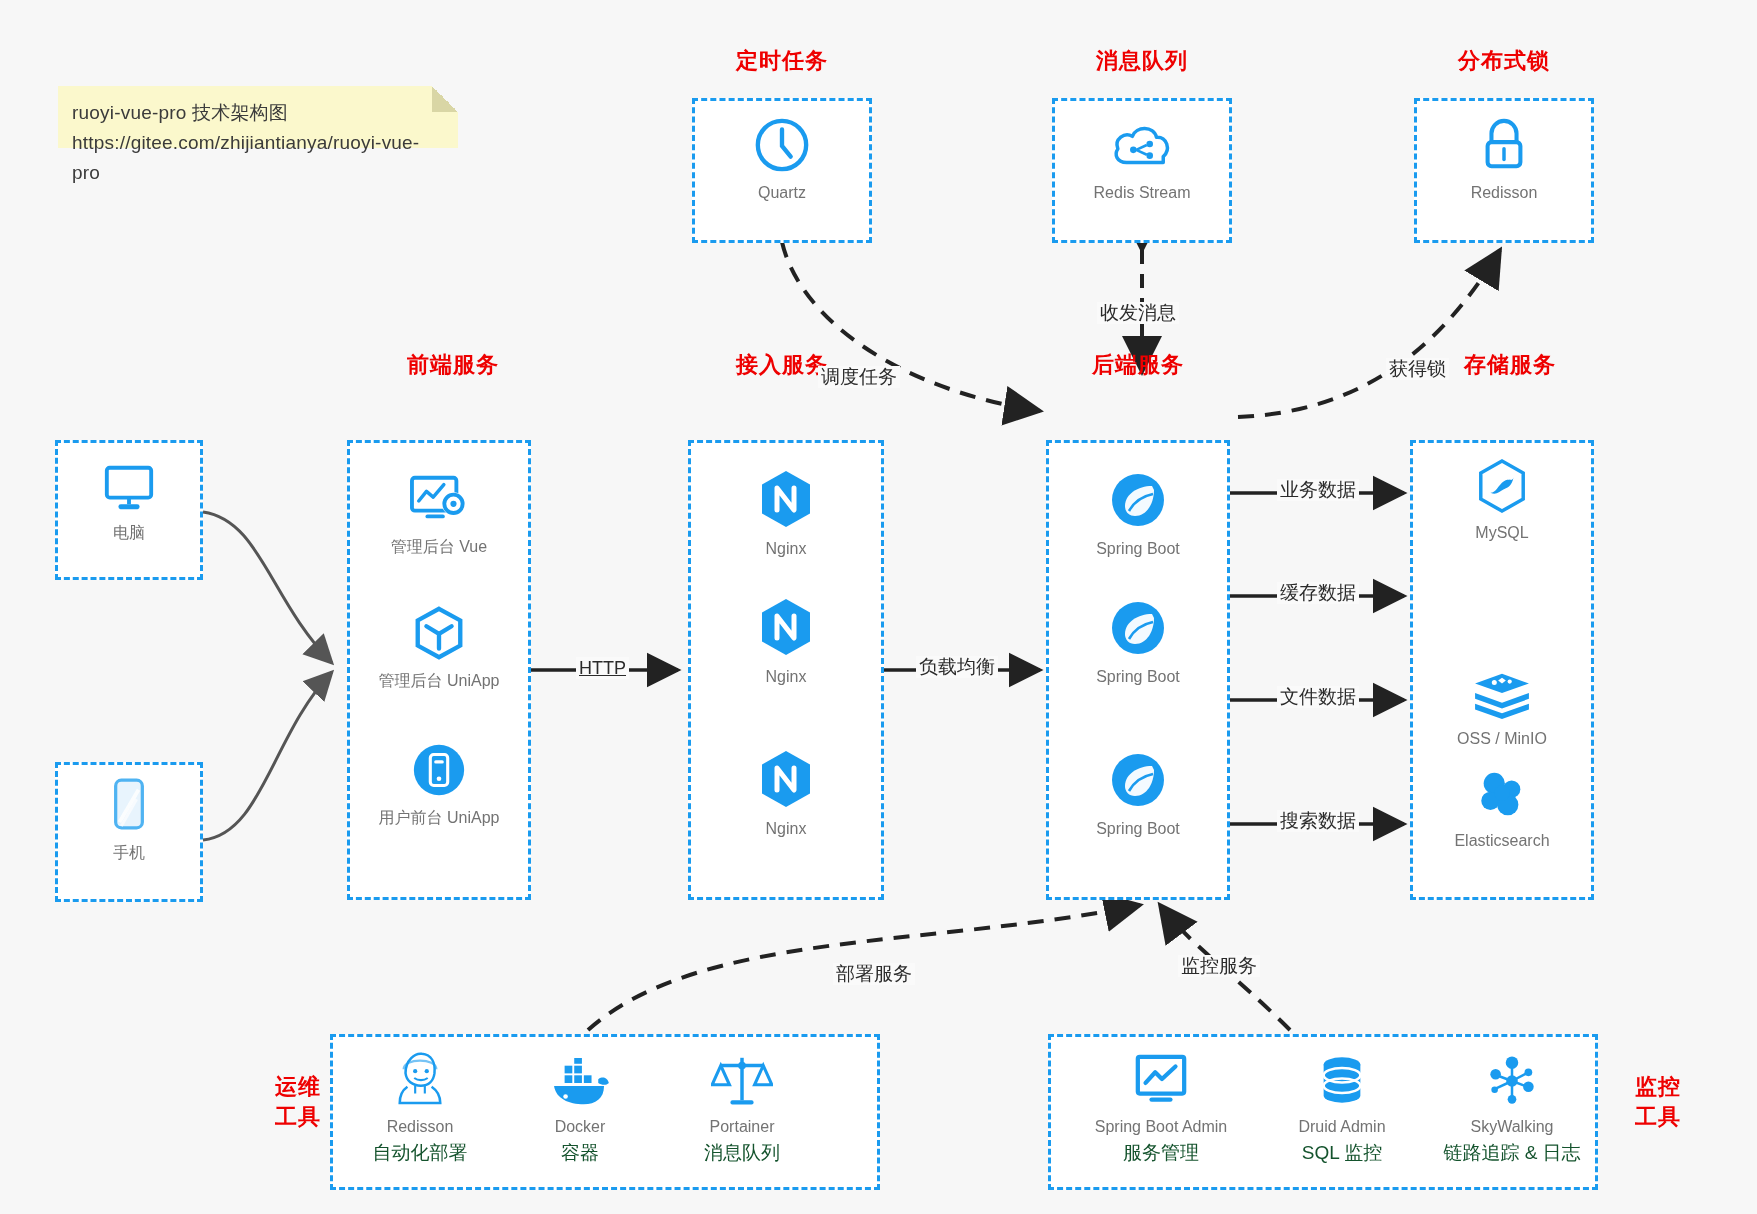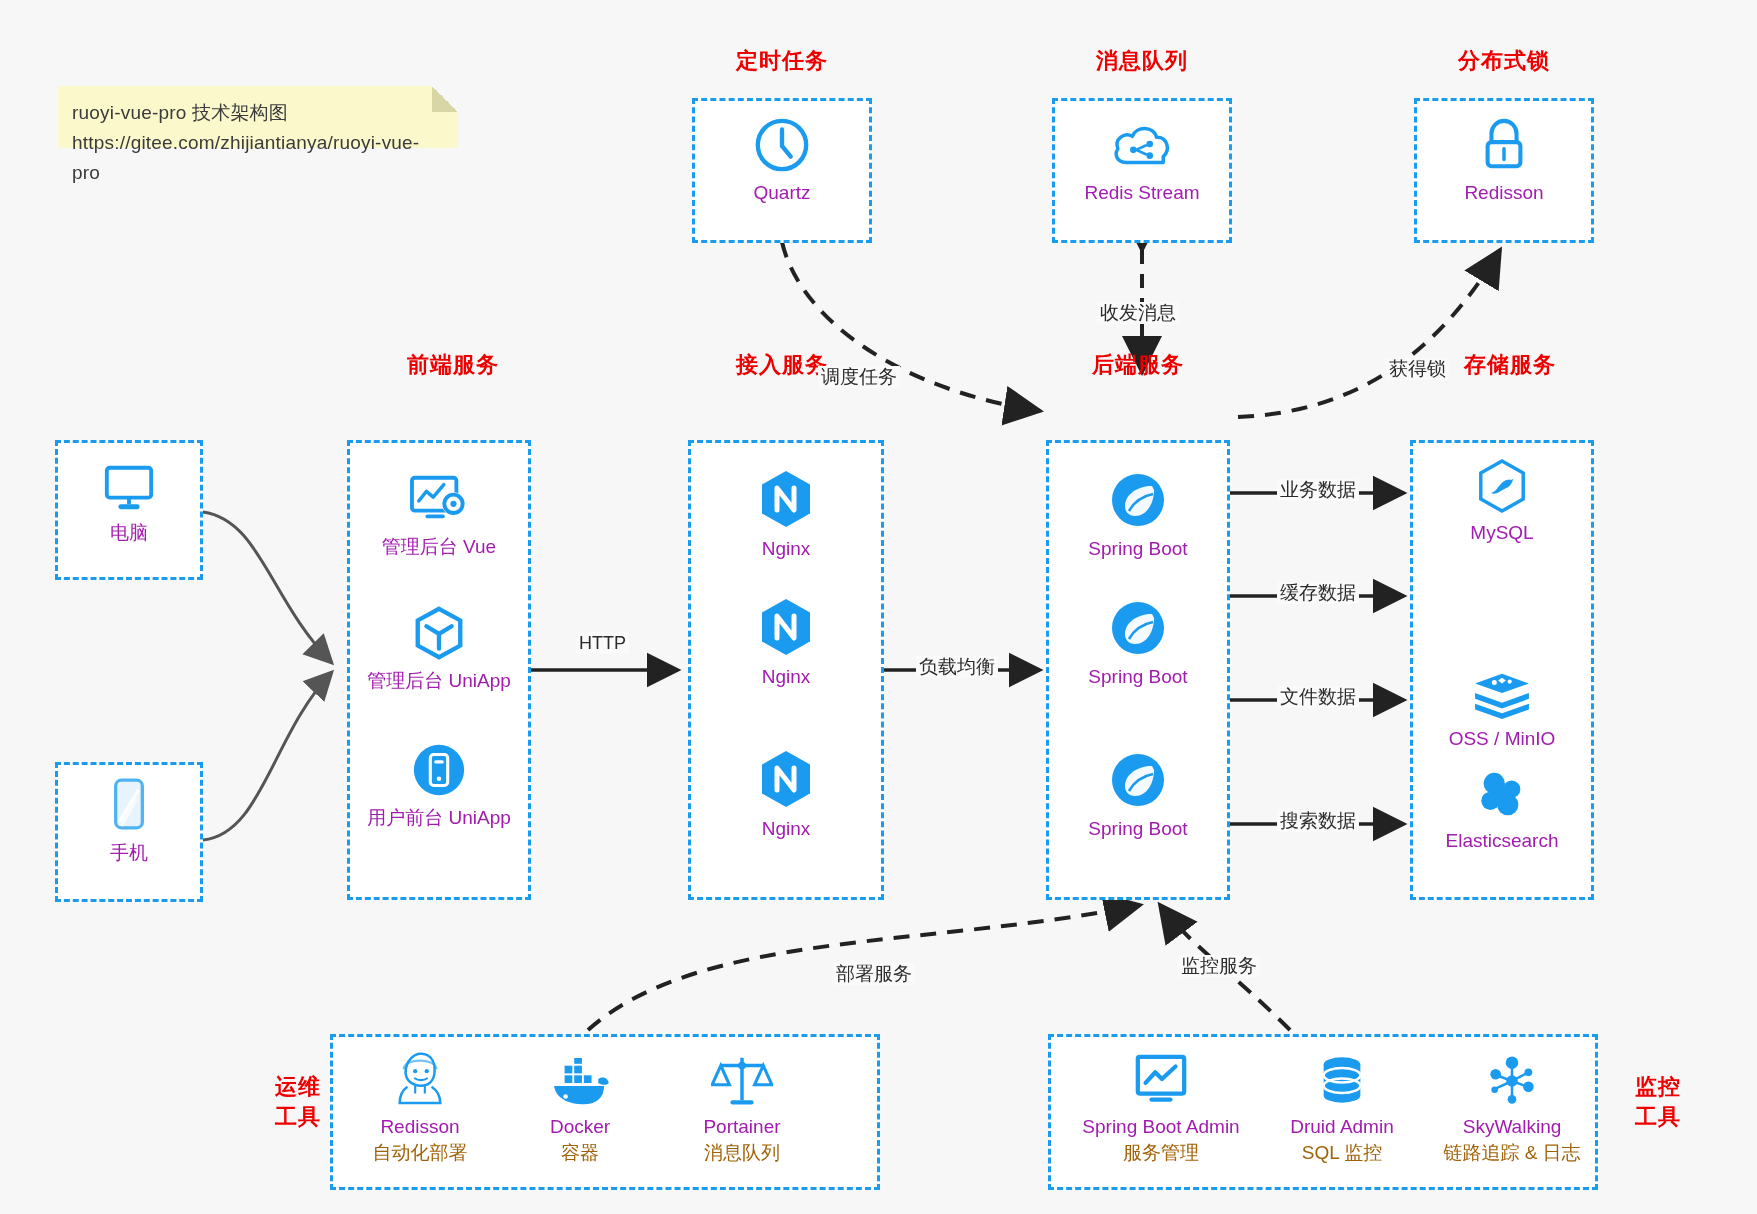--- a/index.html
+++ b/index.html
@@ -35,23 +35,23 @@
   
   .dbox{
     position:absolute;box-sizing:border-box;
     border:3px dashed #1a9bef;background:#ffffff;
   }
 
   
   .node{position:absolute;text-align:center;width:160px;}
   .node .ic{height:62px;display:flex;align-items:flex-end;justify-content:center;}
   .node .cap{
-    font-size:19px;color:#a21caf;line-height:26px;margin-top:6px;white-space:nowrap;
-  }
-  .node .cap2{font-size:19px;color:#a16207;line-height:26px;white-space:nowrap;}
+    font-size:16px;color:#737373;line-height:26px;margin-top:6px;white-space:nowrap;
+  }
+  .node .cap2{font-size:19px;color:#14532d;line-height:26px;white-space:nowrap;}
 
   
   .elabel{
     position:absolute;background:#fafafa;font-size:18px;color:#2b2b2b;
     padding:0 3px;white-space:nowrap;line-height:22px;
   }
   .elabel.cn{font-size:19px;}
 </style>
 </head>
 <body>
@@ -412,21 +412,21 @@
         <circle cx="47" cy="34" r="5.5" fill="#1a9bef"></circle>
         <circle cx="30" cy="47" r="4.5" fill="#1a9bef"></circle>
         <circle cx="13" cy="21" r="5.5" fill="#1a9bef"></circle>
         <circle cx="12" cy="37" r="3.4" fill="#1a9bef"></circle>
       </svg>
     </div>
     <div class="cap">SkyWalking</div>
     <div class="cap2">链路追踪 &amp; 日志</div>
   </div>
 
-  <div class="elabel" style="left:576px;top:632px;">HTTP</div>
+  <div class="elabel" style="left:576px;top:657px;text-decoration:underline;">HTTP</div>
   <div class="elabel cn" style="left:916px;top:656px;">负载均衡</div>
   <div class="elabel cn" style="left:818px;top:366px;">调度任务</div>
   <div class="elabel cn" style="left:1097px;top:302px;">收发消息</div>
   <div class="elabel cn" style="left:1386px;top:358px;text-align:right;">获得锁</div>
   <div class="elabel cn" style="left:1277px;top:479px;">业务数据</div>
   <div class="elabel cn" style="left:1277px;top:582px;">缓存数据</div>
   <div class="elabel cn" style="left:1277px;top:686px;">文件数据</div>
   <div class="elabel cn" style="left:1277px;top:810px;">搜索数据</div>
   <div class="elabel cn" style="left:833px;top:963px;">部署服务</div>
   <div class="elabel cn" style="left:1178px;top:947px;margin-top:8px;">监控服务</div>

